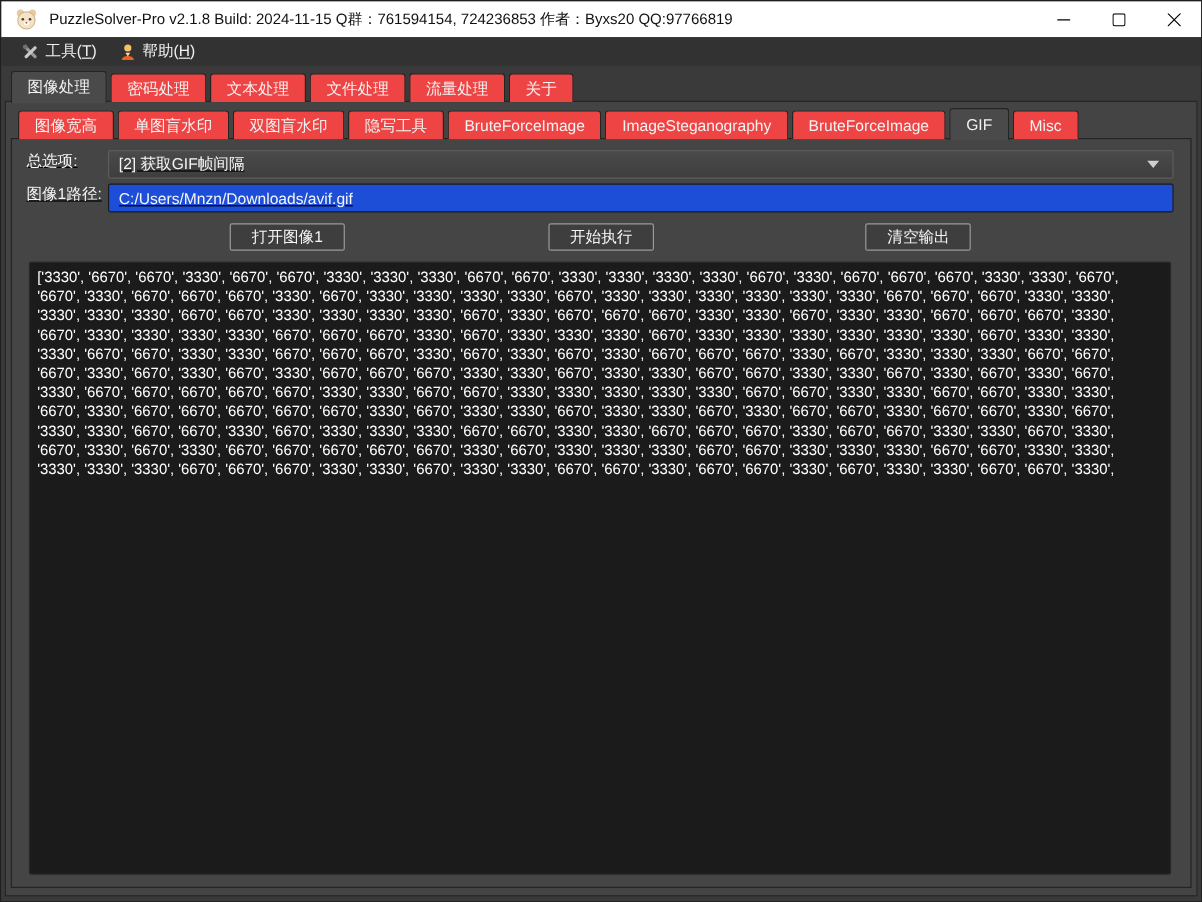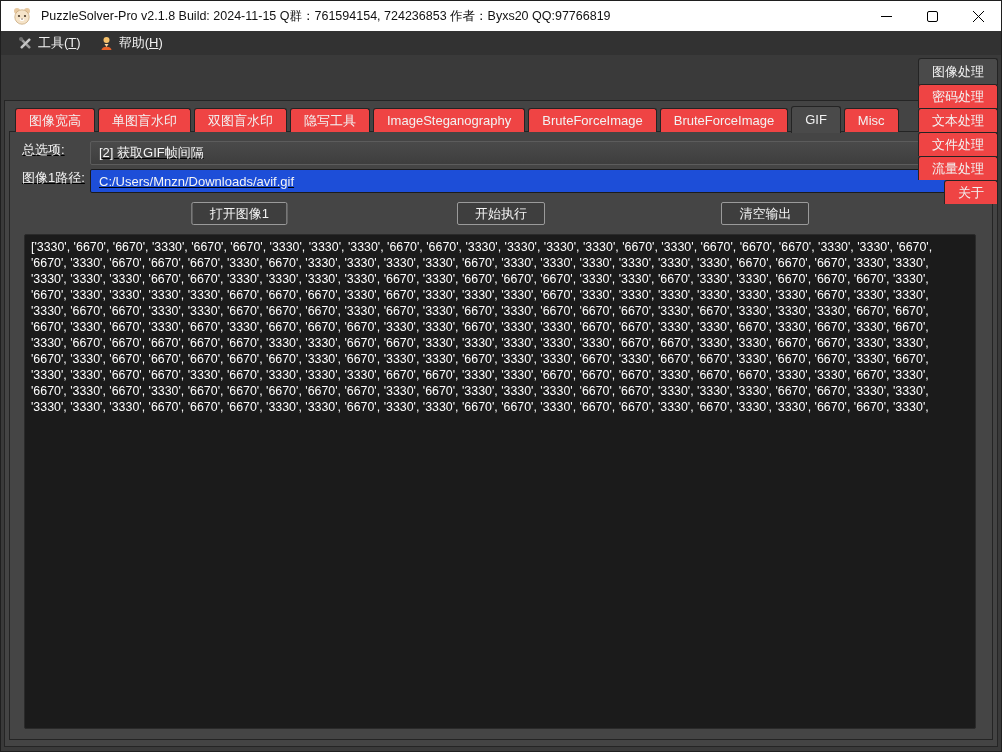--- a/index.html
+++ b/index.html
@@ -34,21 +34,21 @@
     display:flex; align-items:center; gap:5px; padding:0 9px; height:100%;
     color:#f0f0f0; font-size:13px;
   }
   .menu-item .key { text-decoration:underline; }
   .menu-icon { width:15px; height:15px; }
 
   
   .content { flex:1; display:flex; flex-direction:column; background:#3a3a3a; min-height:0; }
 
   .tabbar { display:flex; align-items:flex-end; position:relative; z-index:3; }
-  .tabbar1 { margin:3px 0 16px 8px; height:27px;flex-direction:column; }
+  .tabbar1 { margin:3px 0 0 8px; height:27px; }
   .tab {
     background:#ef4444; color:#f2f2f2; font-size:13px;
     border:1px solid #242424; border-bottom:none;
     border-radius:3px 3px 0 0;
     height:24px; line-height:23px; padding:0 13px;
     margin-right:3px; white-space:nowrap;
   }
   .tab.selected {
     background:#4a4a4a; height:27px; line-height:26px;
     margin-bottom:-1px; padding-bottom:1px;
@@ -171,22 +171,22 @@
     <div class="tab">关于</div>
   </div>
 
   <div class="pane-outer">
 
     <div class="tabbar tabbar2">
       <div class="tab">图像宽高</div>
       <div class="tab">单图盲水印</div>
       <div class="tab">双图盲水印</div>
       <div class="tab">隐写工具</div>
+      <div class="tab">BruteForceImage</div>
       <div class="tab">ImageSteganography</div>
-      <div class="tab">BruteForceImage</div>
       <div class="tab">BruteForceImage</div>
       <div class="tab selected">GIF</div>
       <div class="tab">Misc</div>
     </div>
 
     <div class="pane-inner">
 
       <div class="form-row">
         <span class="form-label">总选项:</span>
         <div class="combobox">

